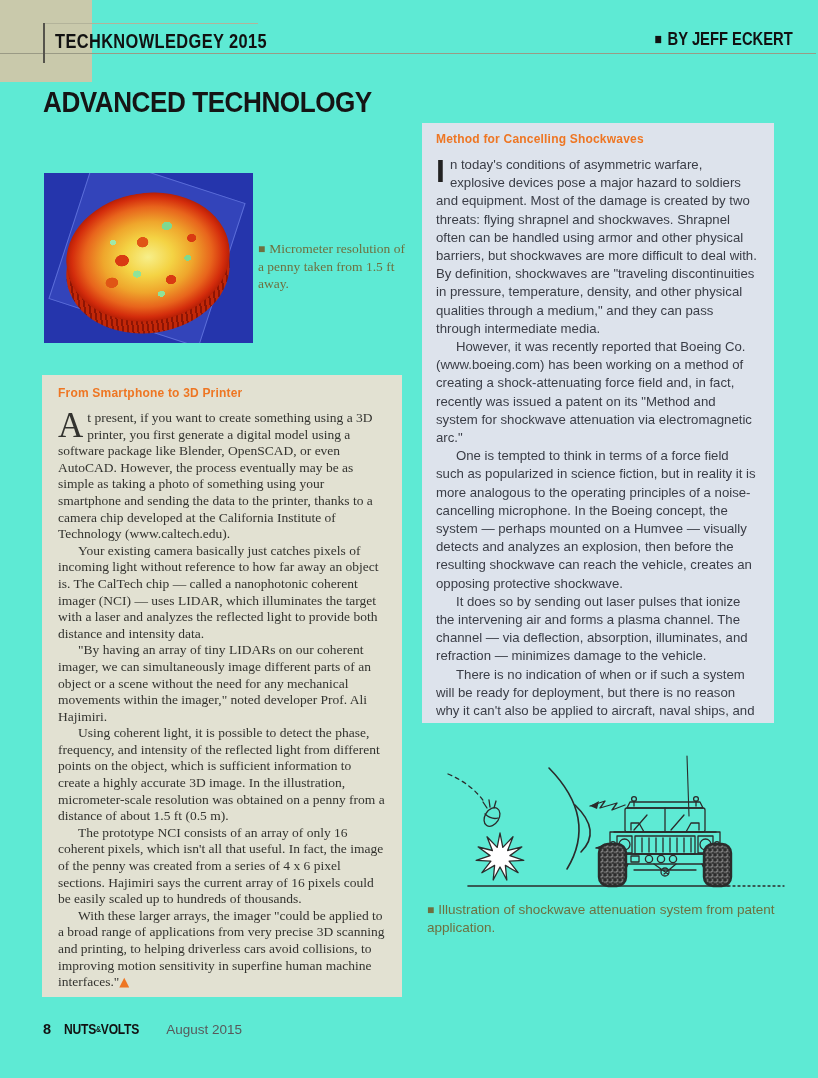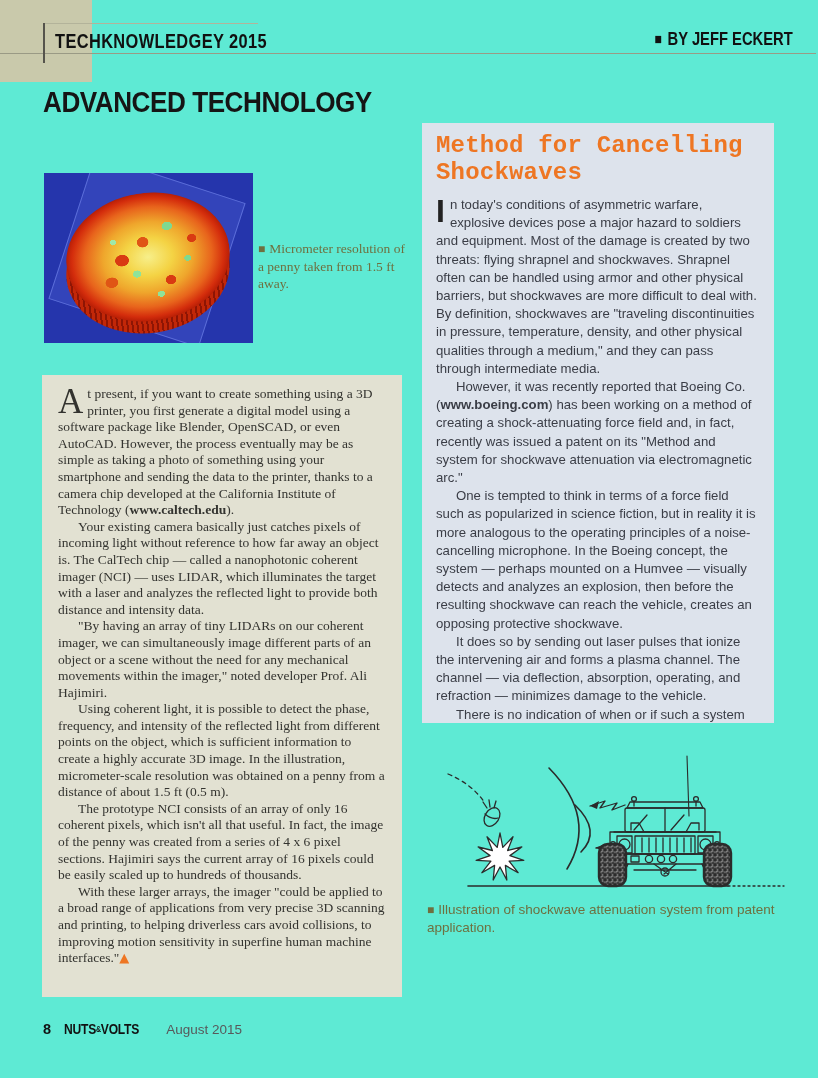--- a/index.html
+++ b/index.html
@@ -50,25 +50,25 @@
       radial-gradient(9px 8px at 62% 70%,#d93a12 0 55%,transparent 60%),
       radial-gradient(11px 9px at 26% 66%,#e05515 0 55%,transparent 60%),
       radial-gradient(8px 7px at 78% 40%,#d93a12 0 55%,transparent 60%),
       radial-gradient(closest-side,#f7ef8a,#f4d344 30%,#efa62c 55%,#e8641c 78%,#d42d0c 93%,#b81f06 100%);}
   .penny-caption{position:absolute;left:258px;top:240px;width:152px;
     font-family:Liberation Serif, serif;font-size:13.5px;line-height:17px;color:var(--olive);}
   .penny-caption .sq{font-size:12px;margin-right:4px;}
 
   
   .box{position:absolute;overflow:hidden;}
-  .box h2{font-family:Liberation Mono, monospace;font-weight:800;font-size:24px;
+  .box h2{font-family:Liberation Sans, sans-serif;font-weight:800;font-size:12px;
     color:var(--orange);margin-bottom:10px;letter-spacing:.2px;}
   .box p{text-indent:20px;}
   .box p.first{text-indent:0;}
-  .box b{font-weight:bold;}
+  .box b{font-weight:normal;}
   .endmark{color:var(--orange);font-size:13px;font-family:"DejaVu Sans",sans-serif;}
   .box-left{left:42px;top:375px;width:360px;height:622px;background:var(--beige);
     padding:11px 16px 0 16px;}
   .box-left .body{font-family:"Liberation Serif",serif;font-size:13.5px;line-height:16.6px;
     color:var(--body);}
   .box-left .dropcap{float:left;font-size:35px;line-height:28px;padding:2px 4px 0 0;color:var(--body);}
   .box-right{left:422px;top:123px;width:352px;height:600px;background:var(--bluebox);
     padding:9px 14px 0 14px;}
   .box-right .body{font-family:"Liberation Sans",sans-serif;font-size:13.2px;line-height:18.2px;
     color:var(--body2);}
@@ -111,37 +111,38 @@
   <div class="penny-img">
     <div class="penny-plane"></div>
     <div class="penny-rim"></div>
     <div class="penny-face"></div>
   </div>
   <div class="penny-caption">
     <span class="sq">■</span><span>Micrometer resolution of a penny taken from 1.5 ft away.</span>
   </div>
 
   <section class="box box-left">
+    <h2>From Smartphone to 3D Printer</h2>
     <div class="body" id="left-body">
         <p class="first"><span class="dropcap">A</span>t present, if you want to create something using a 3D printer, you first generate a digital model using a software package like Blender, OpenSCAD, or even AutoCAD. However, the process eventually may be as simple as taking a photo of something using your smartphone and sending the data to the printer, thanks to a camera chip developed at the California Institute of Technology (<b>www.caltech.edu</b>).</p>
         <p>Your existing camera basically just catches pixels of incoming light without reference to how far away an object is. The CalTech chip — called a nanophotonic coherent imager (NCI) — uses LIDAR, which illuminates the target with a laser and analyzes the reflected light to provide both distance and intensity data.</p>
         <p>"By having an array of tiny LIDARs on our coherent imager, we can simultaneously image different parts of an object or a scene without the need for any mechanical movements within the imager," noted developer Prof. Ali Hajimiri.</p>
         <p>Using coherent light, it is possible to detect the phase, frequency, and intensity of the reflected light from different points on the object, which is sufficient information to create a highly accurate 3D image. In the illustration, micrometer-scale resolution was obtained on a penny from a distance of about 1.5 ft (0.5 m).</p>
         <p>The prototype NCI consists of an array of only 16 coherent pixels, which isn't all that useful. In fact, the image of the penny was created from a series of 4 x 6 pixel sections. Hajimiri says the current array of 16 pixels could be easily scaled up to hundreds of thousands.</p>
         <p>With these larger arrays, the imager "could be applied to a broad range of applications from very precise 3D scanning and printing, to helping driverless cars avoid collisions, to improving motion sensitivity in superfine human machine interfaces."<span class="endmark">▲</span></p>
       </div>
   </section>
 
   <section class="box box-right">
     <h2>Method for Cancelling Shockwaves</h2>
     <div class="body" id="right-body">
         <p class="first"><span class="dropcap">I</span>n today's conditions of asymmetric warfare, explosive devices pose a major hazard to soldiers and equipment. Most of the damage is created by two threats: flying shrapnel and shockwaves. Shrapnel often can be handled using armor and other physical barriers, but shockwaves are more difficult to deal with. By definition, shockwaves are "traveling discontinuities in pressure, temperature, density, and other physical qualities through a medium," and they can pass through intermediate media.</p>
         <p>However, it was recently reported that Boeing Co. (<b>www.boeing.com</b>) has been working on a method of creating a shock-attenuating force field and, in fact, recently was issued a patent on its "Method and system for shockwave attenuation via electromagnetic arc."</p>
         <p>One is tempted to think in terms of a force field such as popularized in science fiction, but in reality it is more analogous to the operating principles of a noise-cancelling microphone. In the Boeing concept, the system — perhaps mounted on a Humvee — visually detects and analyzes an explosion, then before the resulting shockwave can reach the vehicle, creates an opposing protective shockwave.</p>
-        <p>It does so by sending out laser pulses that ionize the intervening air and forms a plasma channel. The channel — via deflection, absorption, operating, and refraction — minimizes damage to the vehicle.</p>
+        <p>It does so by sending out laser pulses that ionize the intervening air and forms a plasma channel. The channel — via deflection, absorption, illuminates, and refraction — minimizes damage to the vehicle.</p>
         <p>There is no indication of when or if such a system will be ready for deployment, but there is no reason why it can't also be applied to aircraft, naval ships, and even buildings. </p>
       </div>
   </section>
 
   <div class="illustration">
     <svg width="362" height="150" viewBox="0 0 362 150" fill="none" stroke="#2b2b2b" stroke-width="1.3" stroke-linecap="round" stroke-linejoin="round">
       <defs>
         <pattern id="tread" width="5" height="5" patternUnits="userSpaceOnUse">
           <rect width="5" height="5" fill="#fff"></rect>
           <rect x="1" y="1" width="2.2" height="2.2" fill="#2b2b2b"></rect>

